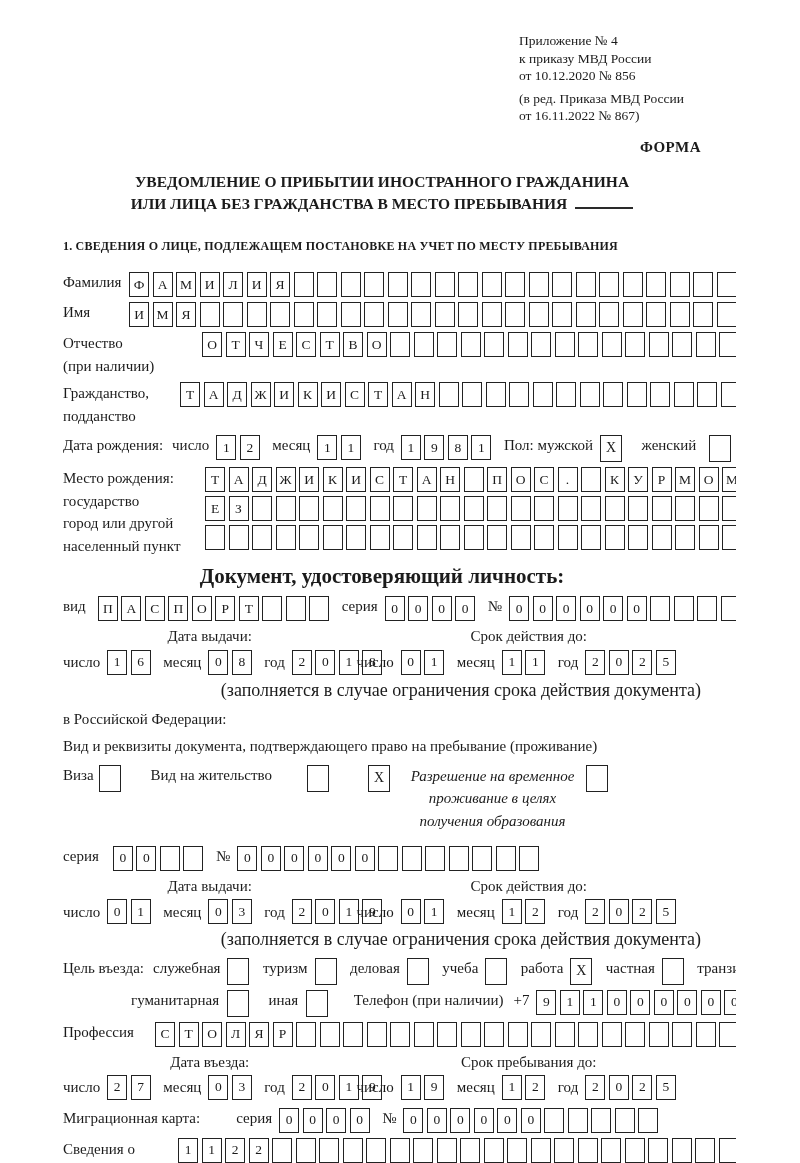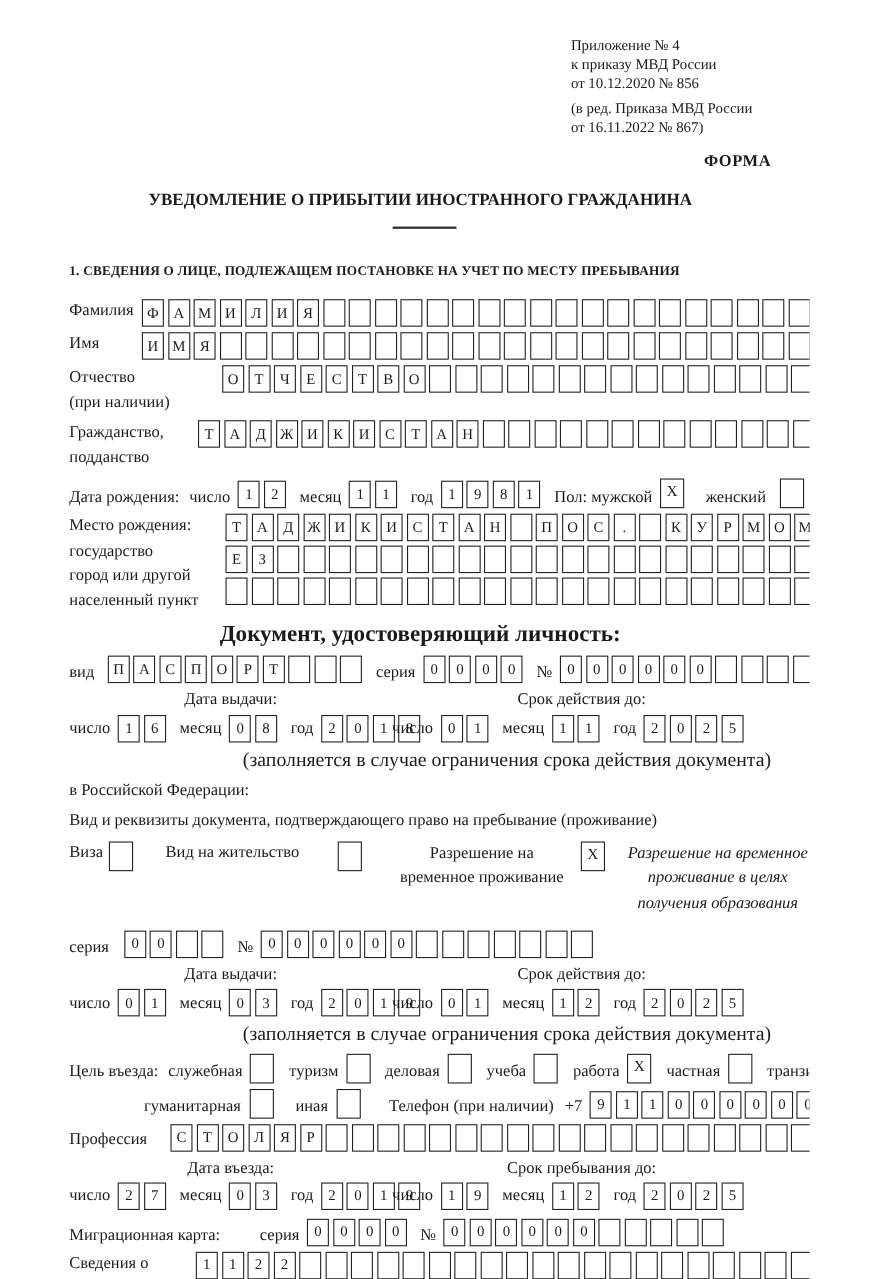--- a/index.html
+++ b/index.html
@@ -13,21 +13,21 @@
   
   .appendix{margin-left:auto;width:182px;font-size:13.5px;line-height:1.3;}
   .appendix .gap{margin-top:5px;}
   .forma{text-align:right;font-weight:bold;font-size:15px;margin-top:12px;letter-spacing:.5px;}
   
   .title{text-align:center;font-weight:bold;font-size:15.5px;line-height:1.45;margin-top:14px;}
   .blank{display:inline-block;width:58px;border-bottom:2px solid #2a2a2a;height:12px;margin-left:8px;}
   .sec-heading{font-weight:bold;font-size:12px;margin-top:22px;margin-bottom:18px;letter-spacing:.2px;}
   
   .row{display:flex;align-items:flex-start;margin-bottom:5px;}
-  .vcenter{align-items:flex-end;}
+  .vcenter{align-items:flex-start;}
   .lbl{flex:none;}
   .w66{width:66px;}
   .w117{width:117px;}
   .w139{width:139px;}
   .w142{width:142px;}
   .w92{width:92px;}
   .sub{line-height:1.5;}
   
   .cells{display:inline-flex;flex:none;}
   .cell{
@@ -87,21 +87,21 @@
     <div>к приказу МВД России</div>
     <div>от 10.12.2020 № 856</div>
     <div class="gap">(в ред. Приказа МВД России</div>
     <div>от 16.11.2022 № 867)</div>
   </div>
   <div class="forma">ФОРМА</div>
 
   <div class="title">
     <div>УВЕДОМЛЕНИЕ О ПРИБЫТИИ ИНОСТРАННОГО ГРАЖДАНИНА</div>
     <div>
-      <span class="blank"></span>
+      <span>ИЛИ ЛИЦА БЕЗ ГРАЖДАНСТВА В МЕСТО ПРЕБЫВАНИЯ</span><span class="blank"></span>
     </div>
   </div>
 
   <div class="sec-heading">1. СВЕДЕНИЯ О ЛИЦЕ, ПОДЛЕЖАЩЕМ ПОСТАНОВКЕ НА УЧЕТ ПО МЕСТУ ПРЕБЫВАНИЯ</div>
 
   <div class="row">
     <div class="lbl w66">Фамилия</div>
     <div class="cells">
         <span class="cell">Ф</span>
         <span class="cell">А</span>
@@ -444,21 +444,20 @@
           <span class="cell"></span>
         </span>
     </div>
     <div class="opt o2">
       <span class="otext">Вид на жительство</span>
       <span class="cells cbx" style="margin-left:16px">
           <span class="cell"></span>
         </span>
     </div>
     <div class="opt multi o3">
-      <span class="otext">Разрешение на временное проживание</span>
       <span class="cells cbx">
           <span class="cell">X</span>
         </span>
     </div>
     <div class="opt multi o4">
       <span class="otext">Разрешение на временное проживание в целях получения образования</span>
       <span class="cells cbx">
           <span class="cell"></span>
         </span>
     </div>

